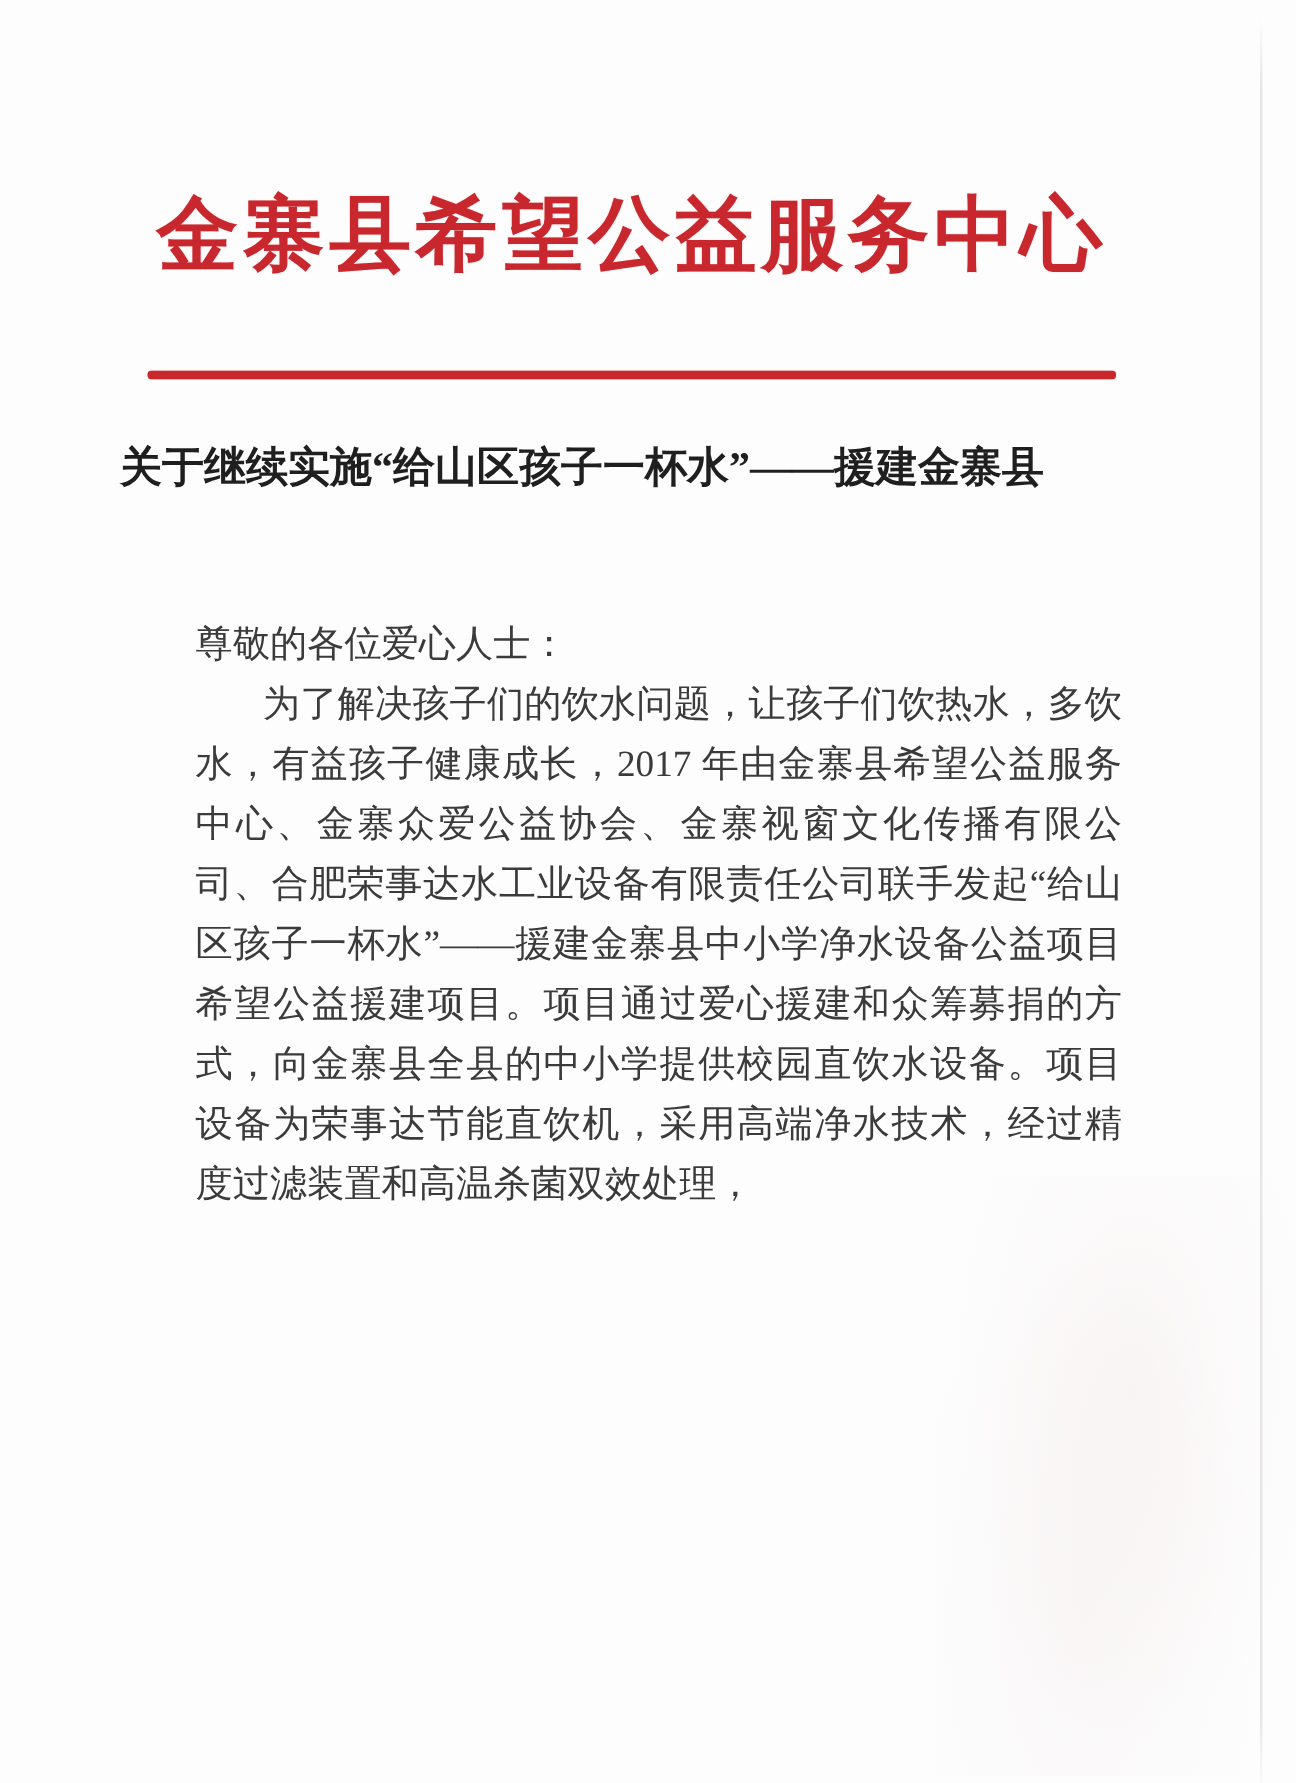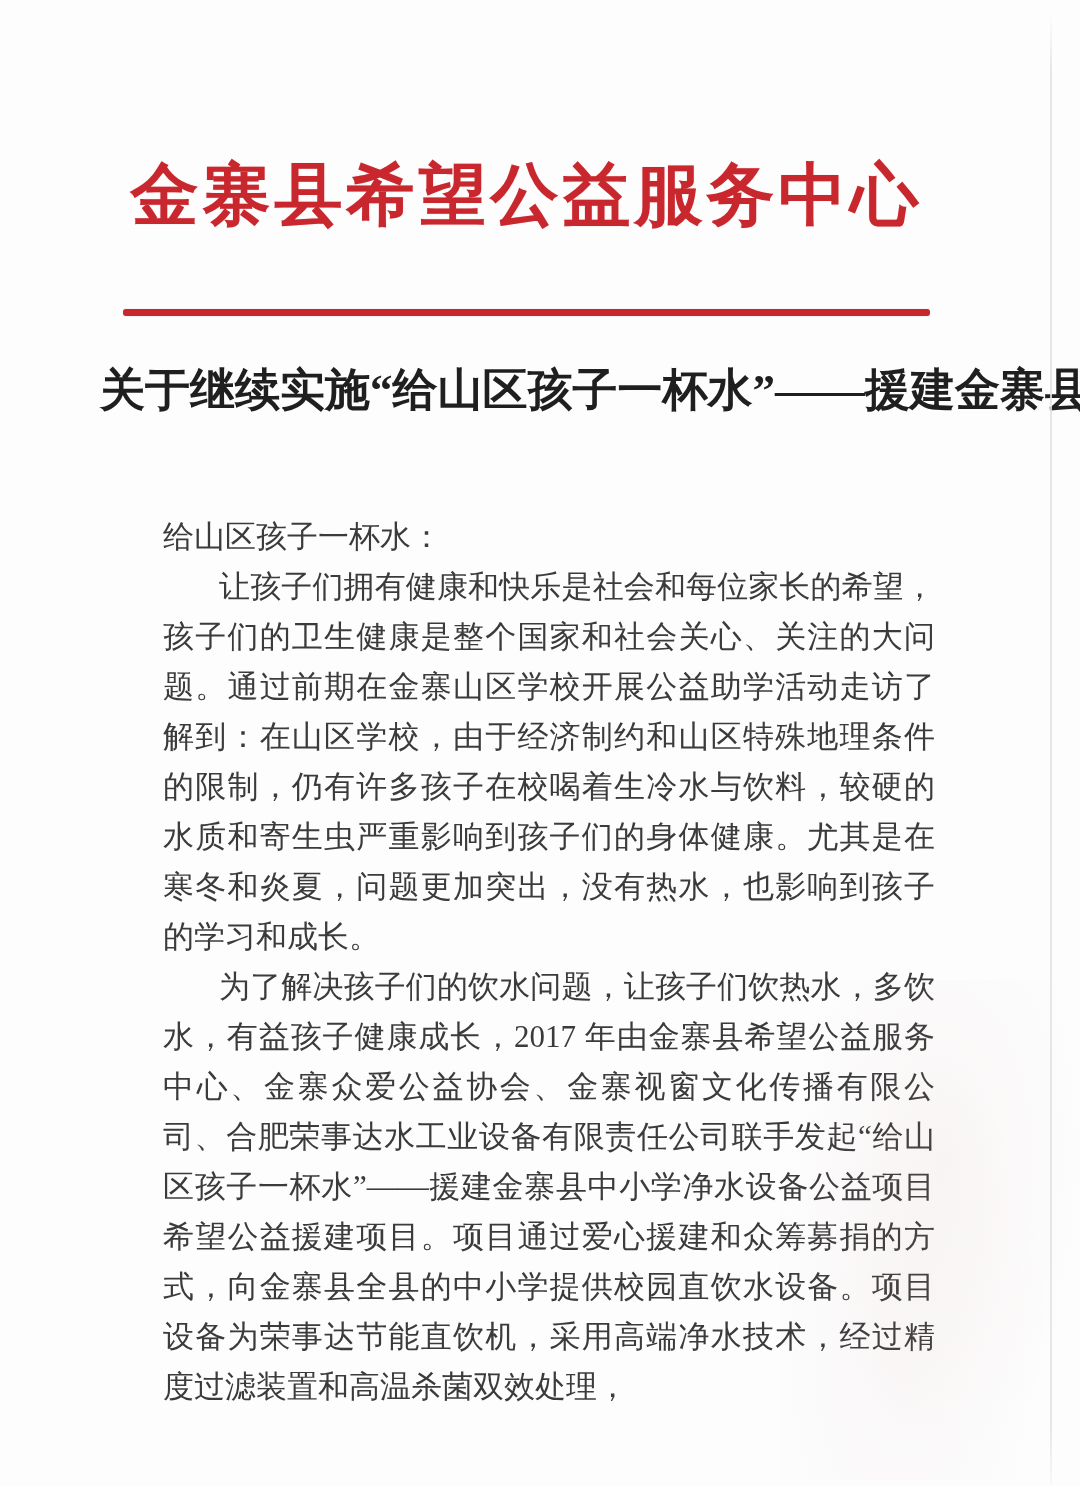--- a/index.html
+++ b/index.html
@@ -63,22 +63,22 @@
     background: var(--accent_red, #c9272e);
     border-radius: 3px;
     box-shadow: 0 0 1px rgba(201, 39, 46, 0.4);
   }
   .doc-title {
     position: absolute;
     top: 366px;
     left: 100px;
     width: 853px;
     margin: 0;
-    text-align: center;
-    font-size: 45px;
+    text-align: left;
+    font-size: 35px;
     line-height: 48px;
     font-weight: bold;
     color: var(--title_text, #1f1f1f);
     font-family: Liberation Serif, serif;
   }
   .doc-title .title-line {
     display: block;
     white-space: nowrap;
   }
   .doc-body {
@@ -105,21 +105,20 @@
 
   <div class="letterhead-org-name">金寨县希望公益服务中心</div>
 
   <div class="letterhead-rule"></div>
 
   <h1 class="doc-title">
     <span class="title-line">关于继续实施“给山区孩子一杯水”——援建金寨县</span>
   </h1>
 
   <div class="doc-body">
-    <p>给山区孩子一杯水：</p>
-    <p class="indent">让孩子们拥有健康和快乐是社会和每位家长的希望，孩子们的卫生健康是整个国家和社会关心、关注的大问题。通过前期在金寨山区学校开展公益助学活动走访了解到：在山区学校，由于经济制约和山区特殊地理条件的限制，仍有许多孩子在校喝着生冷水与饮料，较硬的水质和寄生虫严重影响到孩子们的身体健康。尤其是在寒冬和炎夏，问题更加突出，没有热水，也影响到孩子的学习和成长。</p>
+    <p>尊敬的各位爱心人士：</p>
     <p class="indent">为了解决孩子们的饮水问题，让孩子们饮热水，多饮水，有益孩子健康成长，2017 年由金寨县希望公益服务中心、金寨众爱公益协会、金寨视窗文化传播有限公司、合肥荣事达水工业设备有限责任公司联手发起“给山区孩子一杯水”——援建金寨县中小学净水设备公益项目希望公益援建项目。项目通过爱心援建和众筹募捐的方式，向金寨县全县的中小学提供校园直饮水设备。项目设备为荣事达节能直饮机，采用高端净水技术，经过精度过滤装置和高温杀菌双效处理，</p>
   </div>
 
   <div class="scan-noise"></div>
   <div class="scan-edge-line"></div>
 
 </div>
 
 </body></html>

